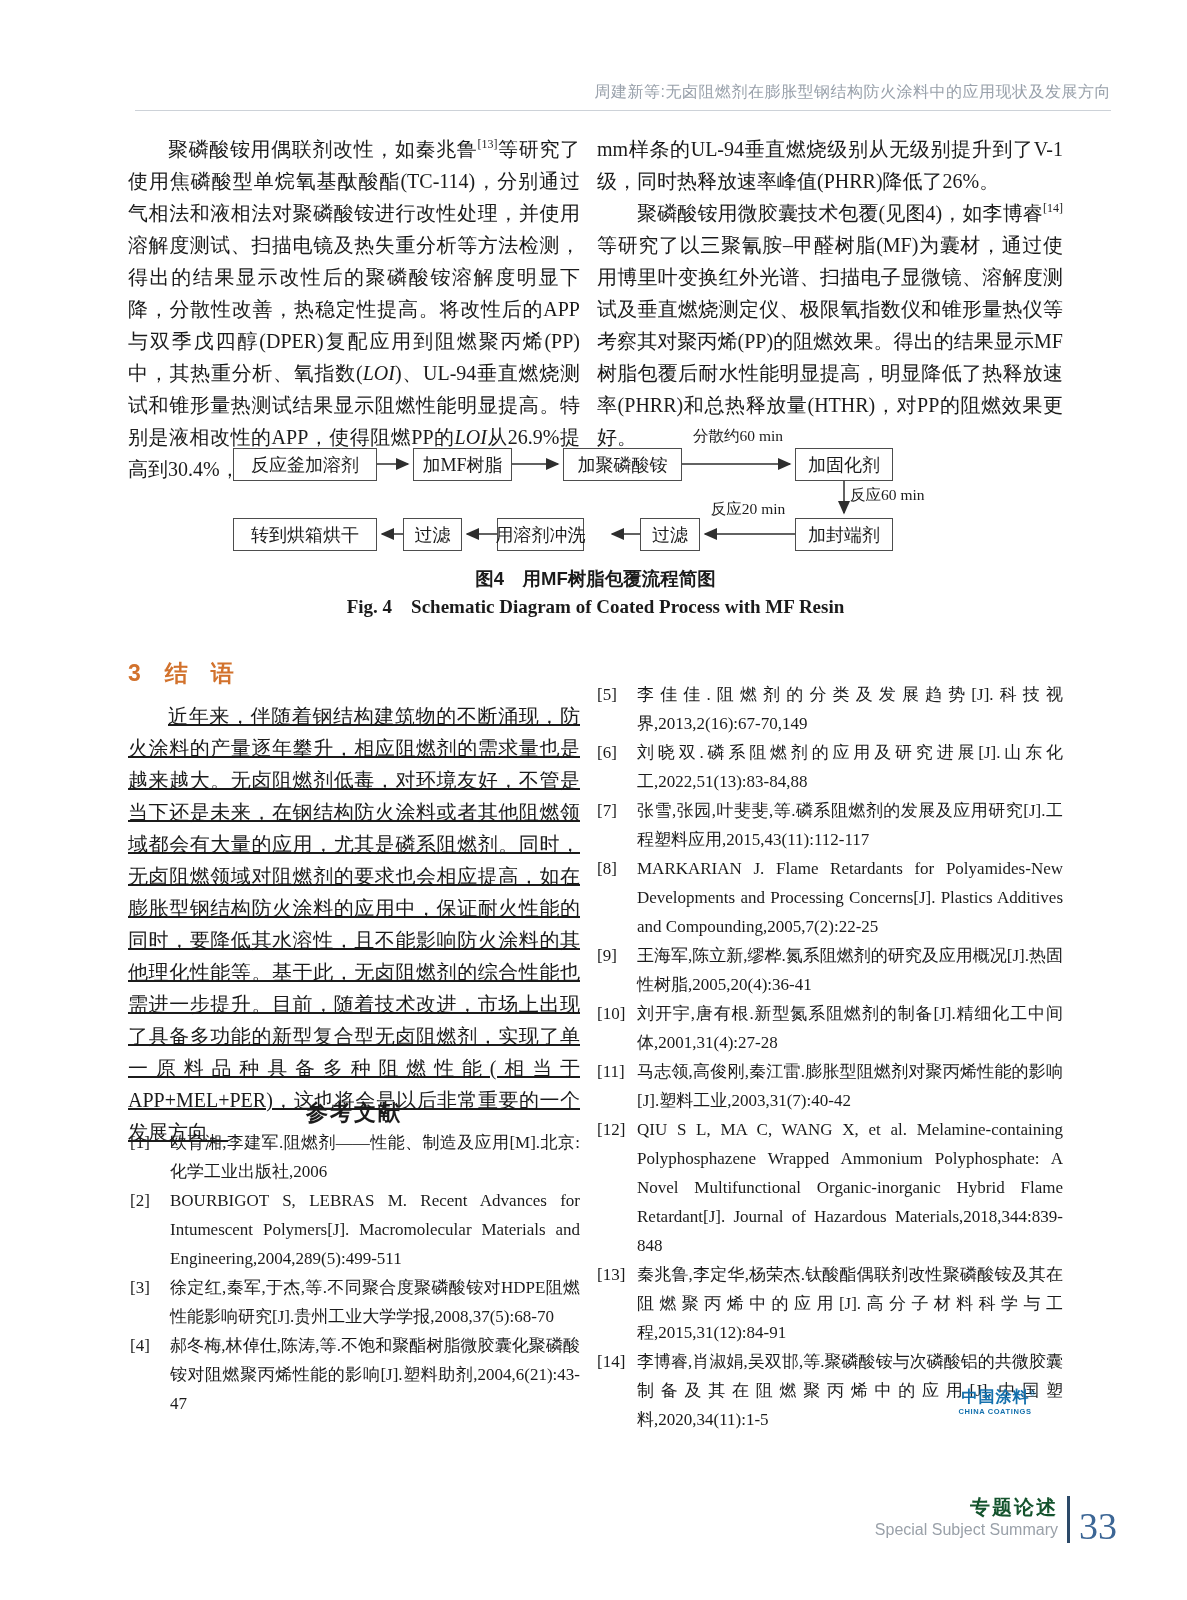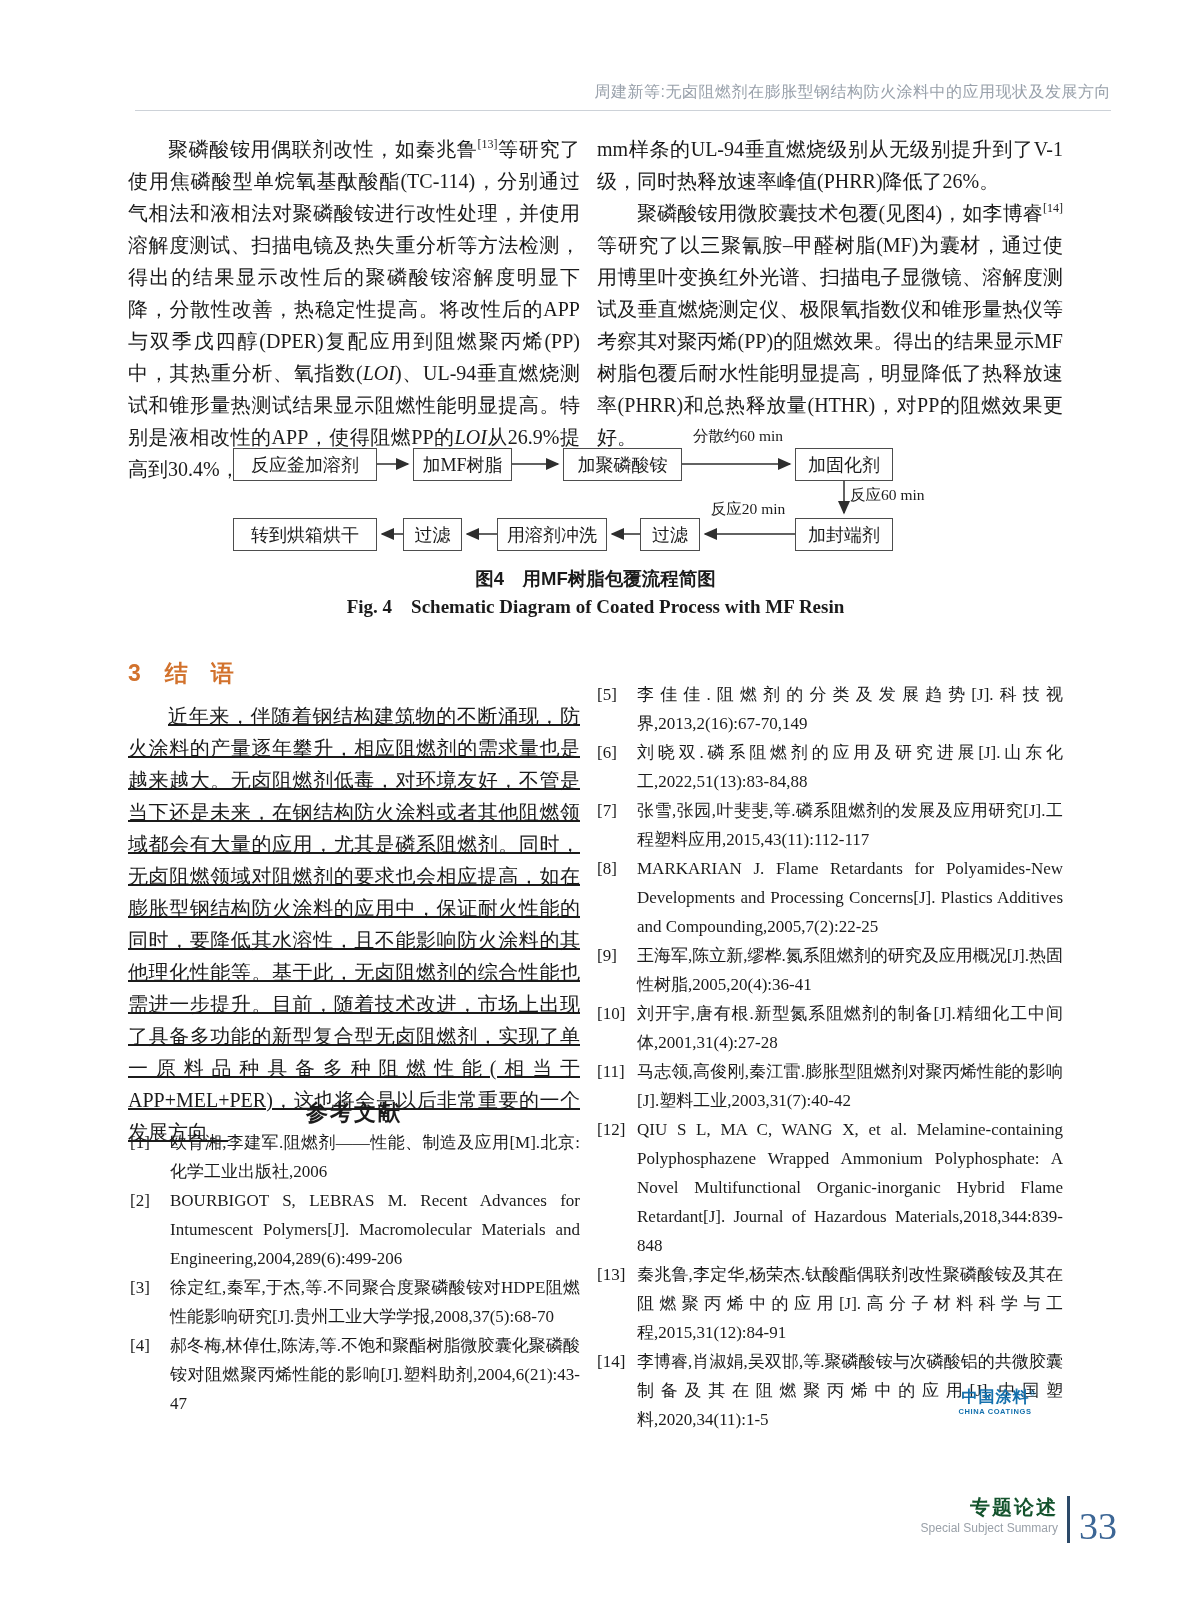--- a/index.html
+++ b/index.html
@@ -23,21 +23,21 @@
   
   .flowchart{position:absolute;left:128px;top:428px;width:935px;height:132px;font-size:18px;}
   .flow-box{position:absolute;height:33px;box-sizing:border-box;border:1.5px solid #4d4d4d;
         background:#fff;display:flex;align-items:center;justify-content:center;white-space:nowrap;}
   .fb1{left:105px;top:20px;width:144px;}
   .fb2{left:285px;top:20px;width:99px;}
   .fb3{left:435px;top:20px;width:119px;}
   .fb4{left:667px;top:20px;width:98px;}
   .fb9{left:105px;top:90px;width:144px;}
   .fb8{left:275px;top:90px;width:59px;}
-  .fb7{left:369px;top:90px;width:110px;}
+  .fb7{left:369px;top:90px;width:87px;}
   .fb6{left:512px;top:90px;width:60px;}
   .fb5{left:667px;top:90px;width:98px;}
   .flow-arrows{position:absolute;left:0;top:0;}
   .flow-label{position:absolute;font-size:15.5px;white-space:nowrap;color:#1b1b1b;}
   .fl-disperse{left:545px;top:-2px;width:130px;text-align:center;}
   .fl-react60{left:722px;top:57px;}
   .fl-react20{left:560px;top:71px;width:120px;text-align:center;}
 
   
   .caption-zh{position:absolute;left:128px;top:566px;width:935px;text-align:center;
@@ -66,21 +66,21 @@
         color:#1470ad;font-family:"Liberation Sans","DejaVu Sans",sans-serif;}
   .logo-zh{font-size:16px;font-weight:bold;letter-spacing:1px;line-height:16px;margin-left:8px;}
   .logo-mark{font-size:8px;vertical-align:super;}
   .logo-en{font-size:7.5px;letter-spacing:.6px;margin-top:2px;font-weight:bold;}
 
   
   .footer{position:absolute;top:1496px;right:70px;display:flex;align-items:flex-start;}
   .footer-labels{text-align:right;margin-right:9px;}
   .footer-zh{font-family:"Liberation Sans","DejaVu Sans",sans-serif;font-weight:bold;
         font-size:20px;color:#14532d;letter-spacing:2px;line-height:22px;}
-  .footer-en{font-family:"Liberation Sans","DejaVu Sans",sans-serif;font-size:12px;
+  .footer-en{font-family:"Liberation Sans","DejaVu Sans",sans-serif;font-size:16px;
         color:#9aa1a9;margin-top:3px;}
   .footer-bar{width:3px;height:47px;background:#2c4968;margin-right:9px;}
   .footer-page{font-size:38px;color:#3c6695;margin-top:8px;}
 </style>
 </head>
 <body>
 
 <div class="page">
 
   <div class="running-head">周建新等:无卤阻燃剂在膨胀型钢结构防火涂料中的应用现状及发展方向</div>
@@ -140,21 +140,21 @@
 
   <div class="refs-left">
 
       <div class="ref">
         <span class="ref-num">[1]</span>
         <div class="ref-text">欧育湘,李建军.阻燃剂——性能、制造及应用[M].北京:化学工业出版社,2006</div>
       </div>
 
       <div class="ref">
         <span class="ref-num">[2]</span>
-        <div class="ref-text">BOURBIGOT S, LEBRAS M. Recent Advances for Intumescent Polymers[J]. Macromolecular Materials and Engineering,2004,289(6):499-206</div>
+        <div class="ref-text">BOURBIGOT S, LEBRAS M. Recent Advances for Intumescent Polymers[J]. Macromolecular Materials and Engineering,2004,289(5):499-511</div>
       </div>
 
       <div class="ref">
         <span class="ref-num">[3]</span>
         <div class="ref-text">徐定红,秦军,于杰,等.不同聚合度聚磷酸铵对HDPE阻燃性能影响研究[J].贵州工业大学学报,2008,37(5):68-70</div>
       </div>
 
       <div class="ref">
         <span class="ref-num">[4]</span>
         <div class="ref-text">郝冬梅,林倬仕,陈涛,等.不饱和聚酯树脂微胶囊化聚磷酸铵对阻燃聚丙烯性能的影响[J].塑料助剂,2004,6(21):43-47</div>

